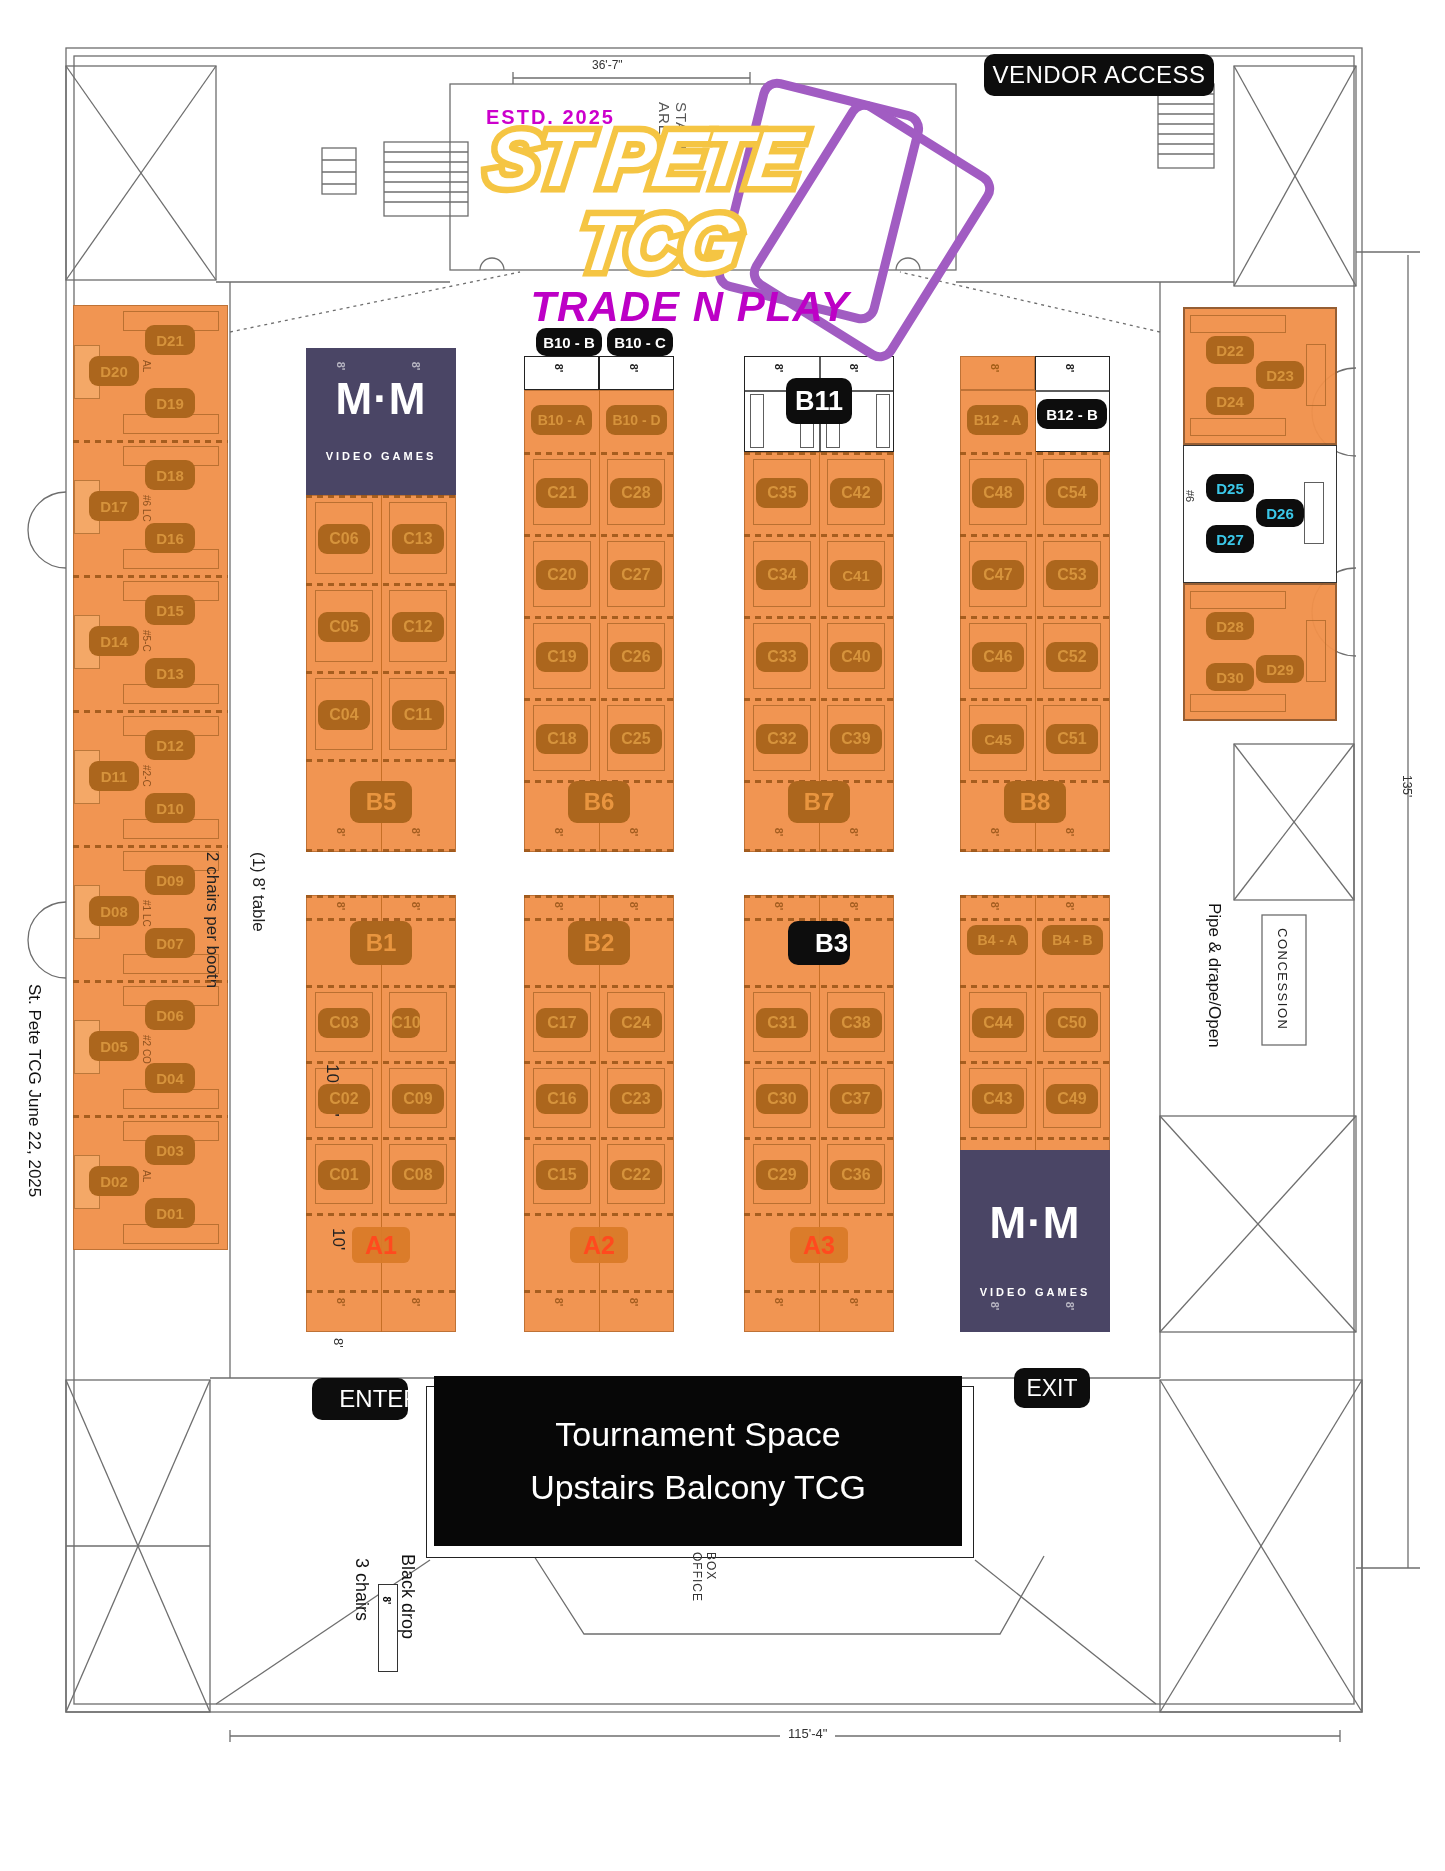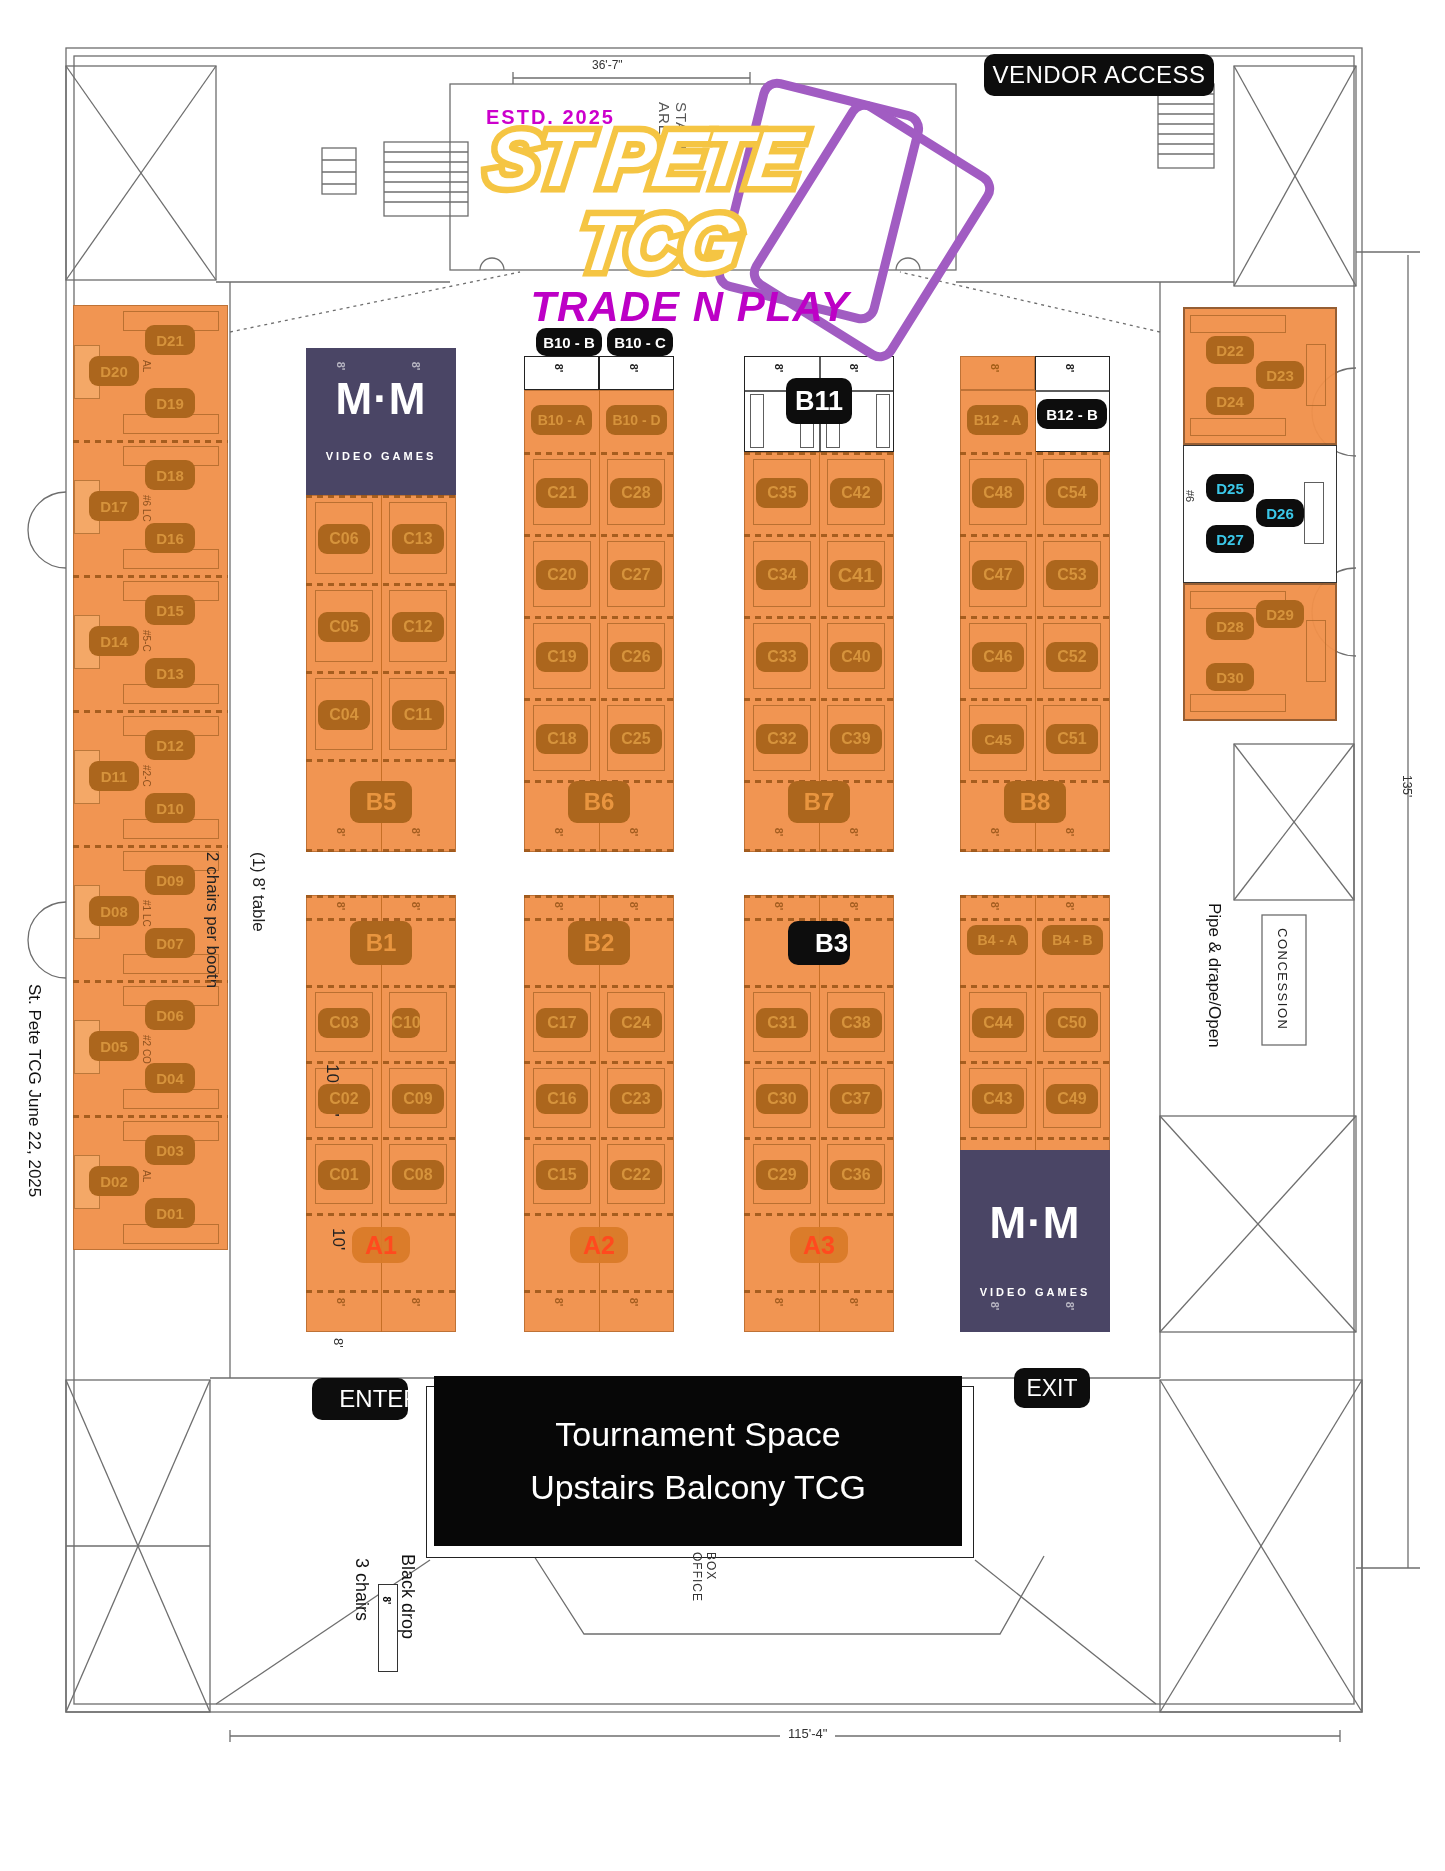--- a/index.html
+++ b/index.html
@@ -5,21 +5,21 @@
   body{margin:0;background:#e8e8e8;}
   .page{position:relative;width:1445px;height:1871px;background:#fff;overflow:hidden;
         font-family:"Liberation Sans",sans-serif;color:#000;}
   .abs{position:absolute;box-sizing:border-box;}
   svg.plan{position:absolute;left:0;top:0;z-index:0;}
 
   .booth{background:rgba(240,145,75,.96);border:1px solid rgba(140,80,25,.5);z-index:1;}
   .chip{background:#AC661D;color:#D6933C;border-radius:9px;display:flex;align-items:center;
         justify-content:center;font-weight:700;z-index:2;}
   .chipbig{font-size:24px;color:#E8953F;}
-  .achip{background:rgba(217,122,40,.95);color:#FF4A1E;border-radius:12px;display:flex;
+  .achip{background:rgba(217,122,40,.95);color:#FF4A1E;border-radius:6px;display:flex;
          align-items:center;justify-content:center;font-weight:800;z-index:2;}
   .bblack{background:#0D0D0D;color:#fff;border-radius:10px;display:flex;align-items:center;
           justify-content:center;font-weight:600;z-index:4;}
   .bcyan{color:#3BC8E9;}
   .wcell{background:#fff;border:1.5px solid #222;z-index:1;}
   .hatch{background:repeating-linear-gradient(90deg,rgba(153,84,22,.85) 0 6px,rgba(153,84,22,0) 6px 11px);
          height:2.5px;z-index:2;}
   .tline{border:1.2px solid rgba(150,88,28,.6);z-index:1;}
   .wline{border:1px solid rgba(40,40,40,.75);z-index:2;}
   .vdiv{width:1px;background:rgba(190,105,30,.85);z-index:2;}
@@ -263,21 +263,21 @@
     <div class="abs wline" style="left: 1304px; top: 482px; width: 20px; height: 62px;"></div>
     <div class="abs bblack bcyan" style="left: 1206px; top: 474px; width: 48px; height: 28px; font-size: 15px;">D25</div>
     <div class="abs bblack bcyan" style="left: 1256px; top: 499px; width: 48px; height: 28px; font-size: 15px;">D26</div>
     <div class="abs bblack bcyan" style="left: 1206px; top: 525px; width: 48px; height: 28px; font-size: 15px;">D27</div>
     <div class="abs rot" style="left: 1196px; top: 490px; font-size: 11px; color: rgb(51, 51, 51);">#6</div>
     <div class="abs booth" style="left: 1183px; top: 583px; width: 154px; height: 138px; border: 2px solid rgba(60, 40, 20, 0.5);"></div>
     <div class="abs tline" style="left: 1190px; top: 591px; width: 96px; height: 18px;"></div>
     <div class="abs tline" style="left: 1306px; top: 620px; width: 20px; height: 62px;"></div>
     <div class="abs tline" style="left: 1190px; top: 694px; width: 96px; height: 18px;"></div>
     <div class="abs chip" style="left: 1206px; top: 612px; width: 48px; height: 28px; font-size: 15px;">D28</div>
-    <div class="abs chip" style="left: 1256px; top: 600px; width: 48px; height: 28px; font-size: 15px;">D29</div>
+    <div class="abs chip" style="left: 1256px; top: 655px; width: 48px; height: 28px; font-size: 15px;">D29</div>
     <div class="abs chip" style="left: 1206px; top: 663px; width: 48px; height: 28px; font-size: 15px;">D30</div>
     <div class="abs booth" style="left: 306px; top: 495px; width: 150px; height: 357px;"></div>
     <div class="abs mmblock" style="left: 306px; top: 348px; width: 150px; height: 147px;"></div>
     <div class="abs mmtext" style="left: 306px; top: 374px; width: 150px; font-size: 44px; font-weight: 800; letter-spacing: 1px;">M·M</div>
     <div class="abs mmtext" style="left: 306px; top: 450px; width: 150px; font-size: 11px; font-weight: 700; letter-spacing: 3px;">VIDEO GAMES</div>
     <div class="abs m8" style="left: 337px; top: 360px; font-size: 11px; color: rgba(255, 255, 255, 0.6);">8'</div>
     <div class="abs m8" style="left: 412px; top: 360px; font-size: 11px; color: rgba(255, 255, 255, 0.6);">8'</div>
     <div class="abs hatch" style="left: 306px; top: 495px; width: 150px;"></div>
     <div class="abs tline" style="left: 315px; top: 502px; width: 58px; height: 72px;"></div>
     <div class="abs tline" style="left: 389px; top: 502px; width: 58px; height: 72px;"></div>
@@ -347,21 +347,21 @@
     <div class="abs bblack" style="left: 786px; top: 378px; width: 66px; height: 46px; font-size: 27px;">B11</div>
     <div class="abs hatch" style="left: 744px; top: 452px; width: 150px;"></div>
     <div class="abs tline" style="left: 753px; top: 459px; width: 58px; height: 66px;"></div>
     <div class="abs tline" style="left: 827px; top: 459px; width: 58px; height: 66px;"></div>
     <div class="abs chip" style="left: 756px; top: 478px; width: 52px; height: 30px; font-size: 16px;">C35</div>
     <div class="abs chip" style="left: 830px; top: 478px; width: 52px; height: 30px; font-size: 16px;">C42</div>
     <div class="abs hatch" style="left: 744px; top: 534px; width: 150px;"></div>
     <div class="abs tline" style="left: 753px; top: 541px; width: 58px; height: 66px;"></div>
     <div class="abs tline" style="left: 827px; top: 541px; width: 58px; height: 66px;"></div>
     <div class="abs chip" style="left: 756px; top: 560px; width: 52px; height: 30px; font-size: 16px;">C34</div>
-    <div class="abs chip" style="left: 830px; top: 560px; width: 52px; height: 30px; font-size: 20px;">C41</div>
+    <div class="abs chip" style="left: 830px; top: 560px; width: 52px; height: 30px; font-size: 15px;">C41</div>
     <div class="abs hatch" style="left: 744px; top: 616px; width: 150px;"></div>
     <div class="abs tline" style="left: 753px; top: 623px; width: 58px; height: 66px;"></div>
     <div class="abs tline" style="left: 827px; top: 623px; width: 58px; height: 66px;"></div>
     <div class="abs chip" style="left: 756px; top: 642px; width: 52px; height: 30px; font-size: 16px;">C33</div>
     <div class="abs chip" style="left: 830px; top: 642px; width: 52px; height: 30px; font-size: 16px;">C40</div>
     <div class="abs hatch" style="left: 744px; top: 698px; width: 150px;"></div>
     <div class="abs tline" style="left: 753px; top: 705px; width: 58px; height: 66px;"></div>
     <div class="abs tline" style="left: 827px; top: 705px; width: 58px; height: 66px;"></div>
     <div class="abs chip" style="left: 756px; top: 724px; width: 52px; height: 30px; font-size: 16px;">C32</div>
     <div class="abs chip" style="left: 830px; top: 724px; width: 52px; height: 30px; font-size: 16px;">C39</div>

